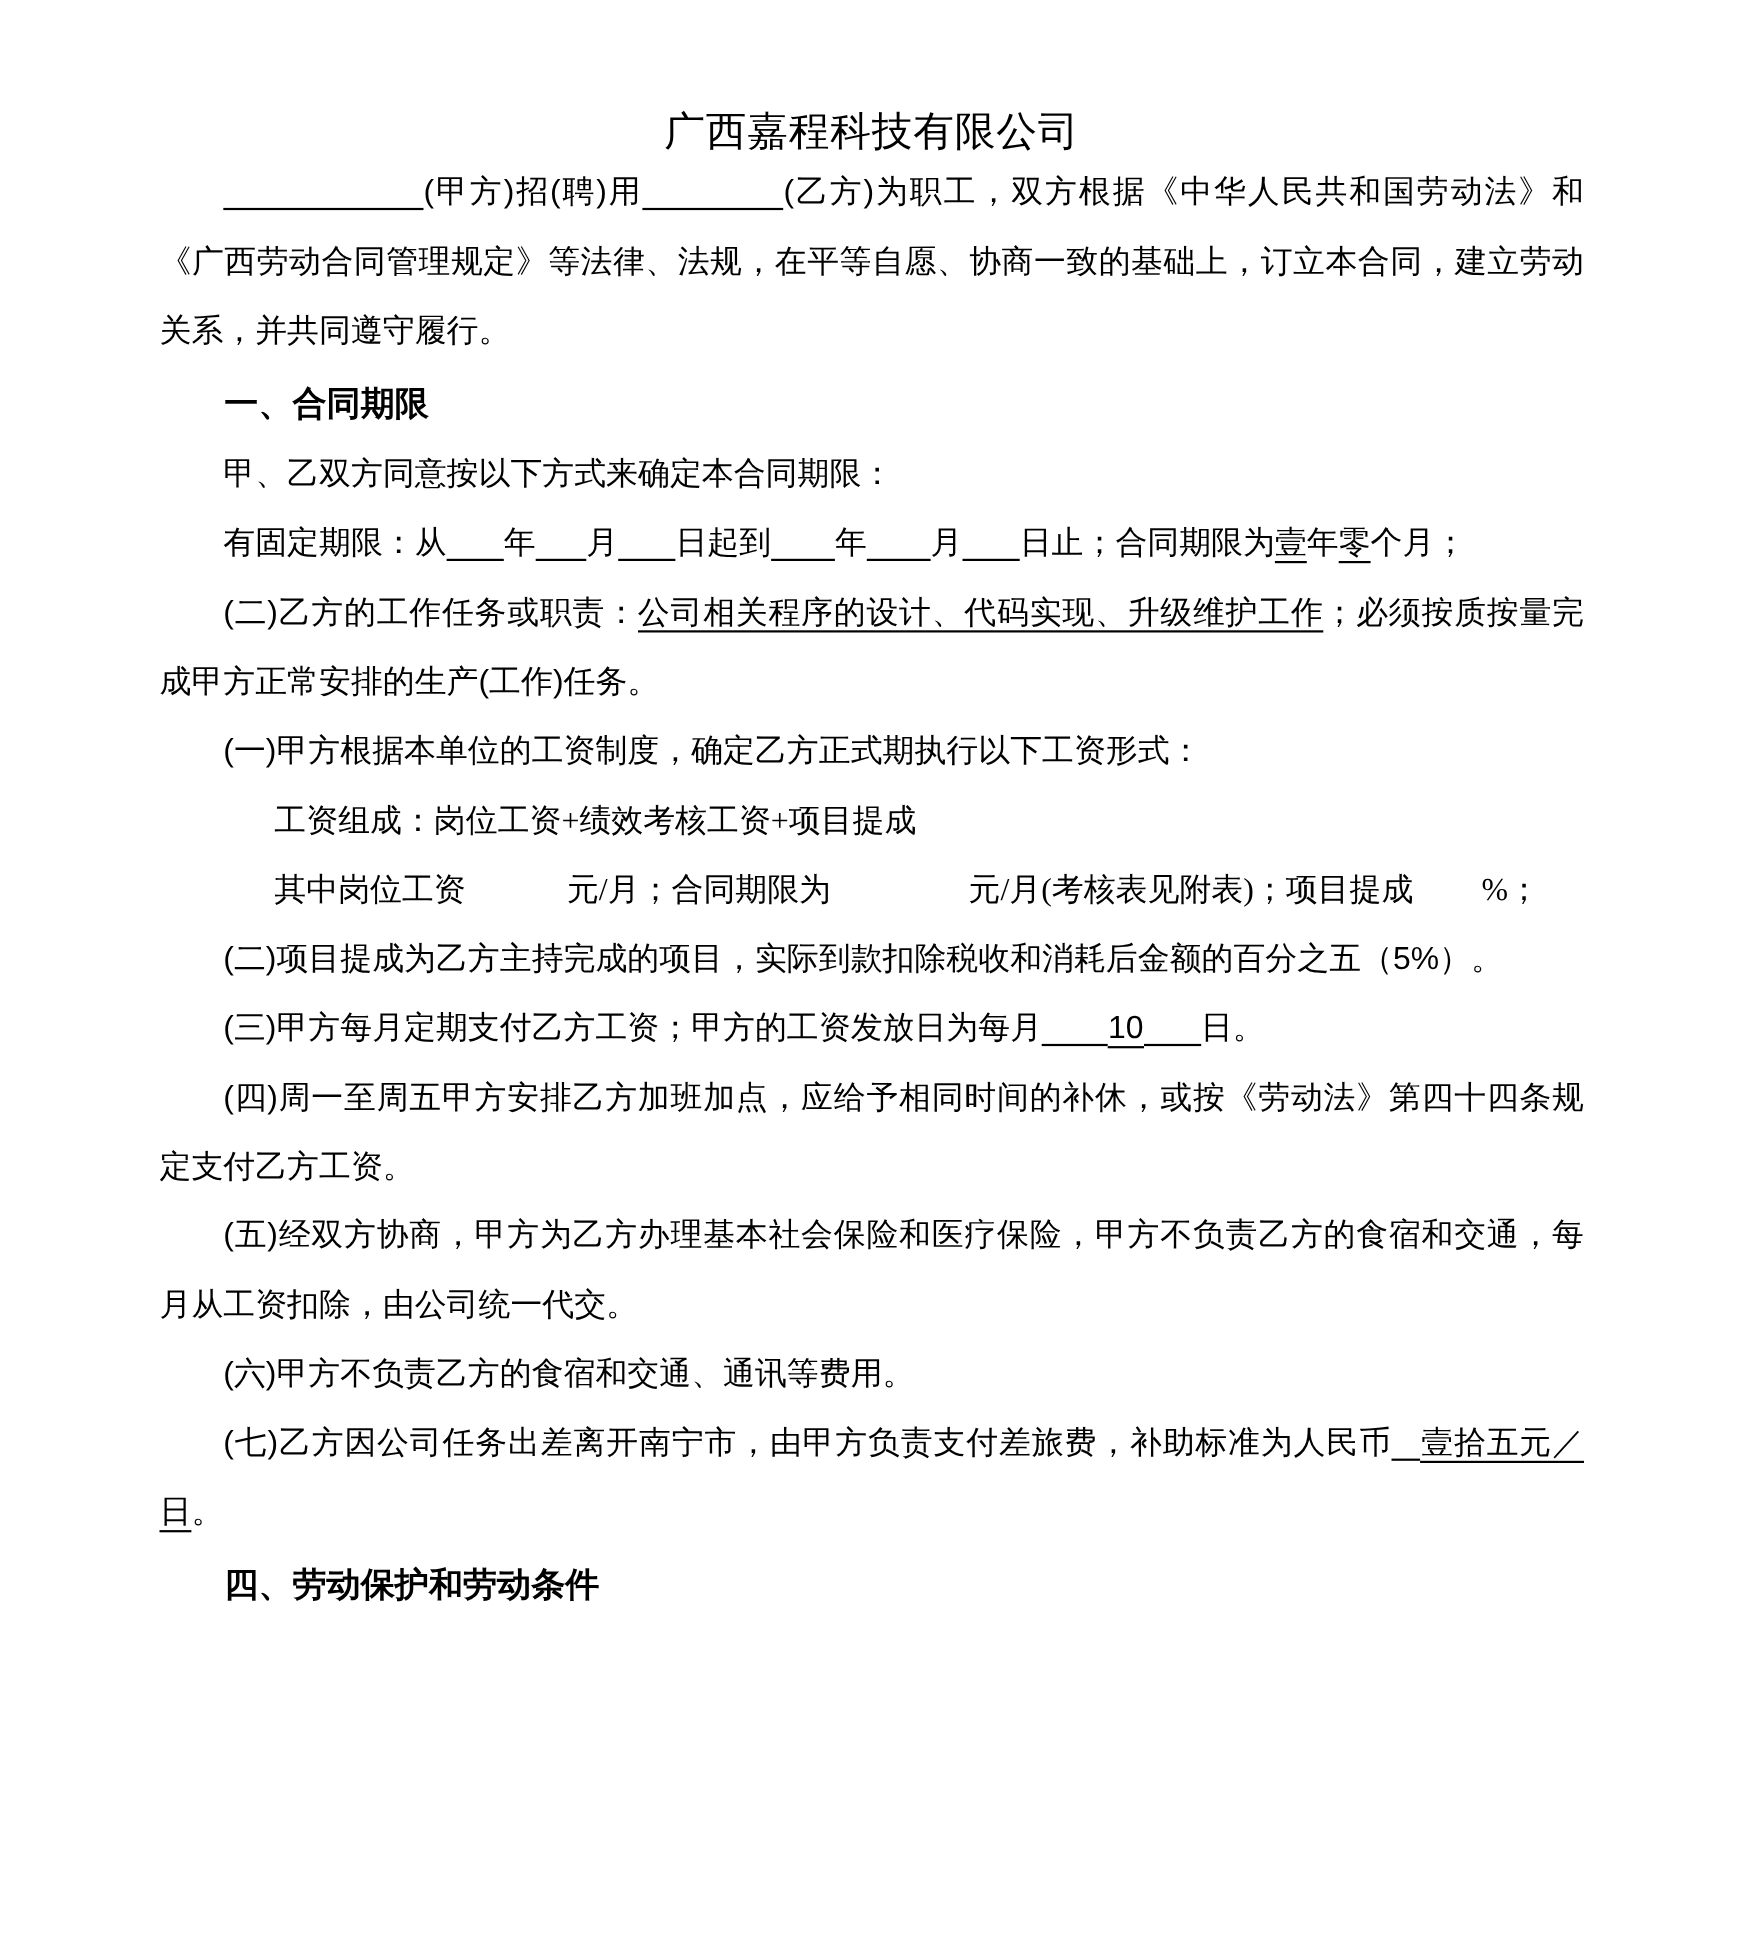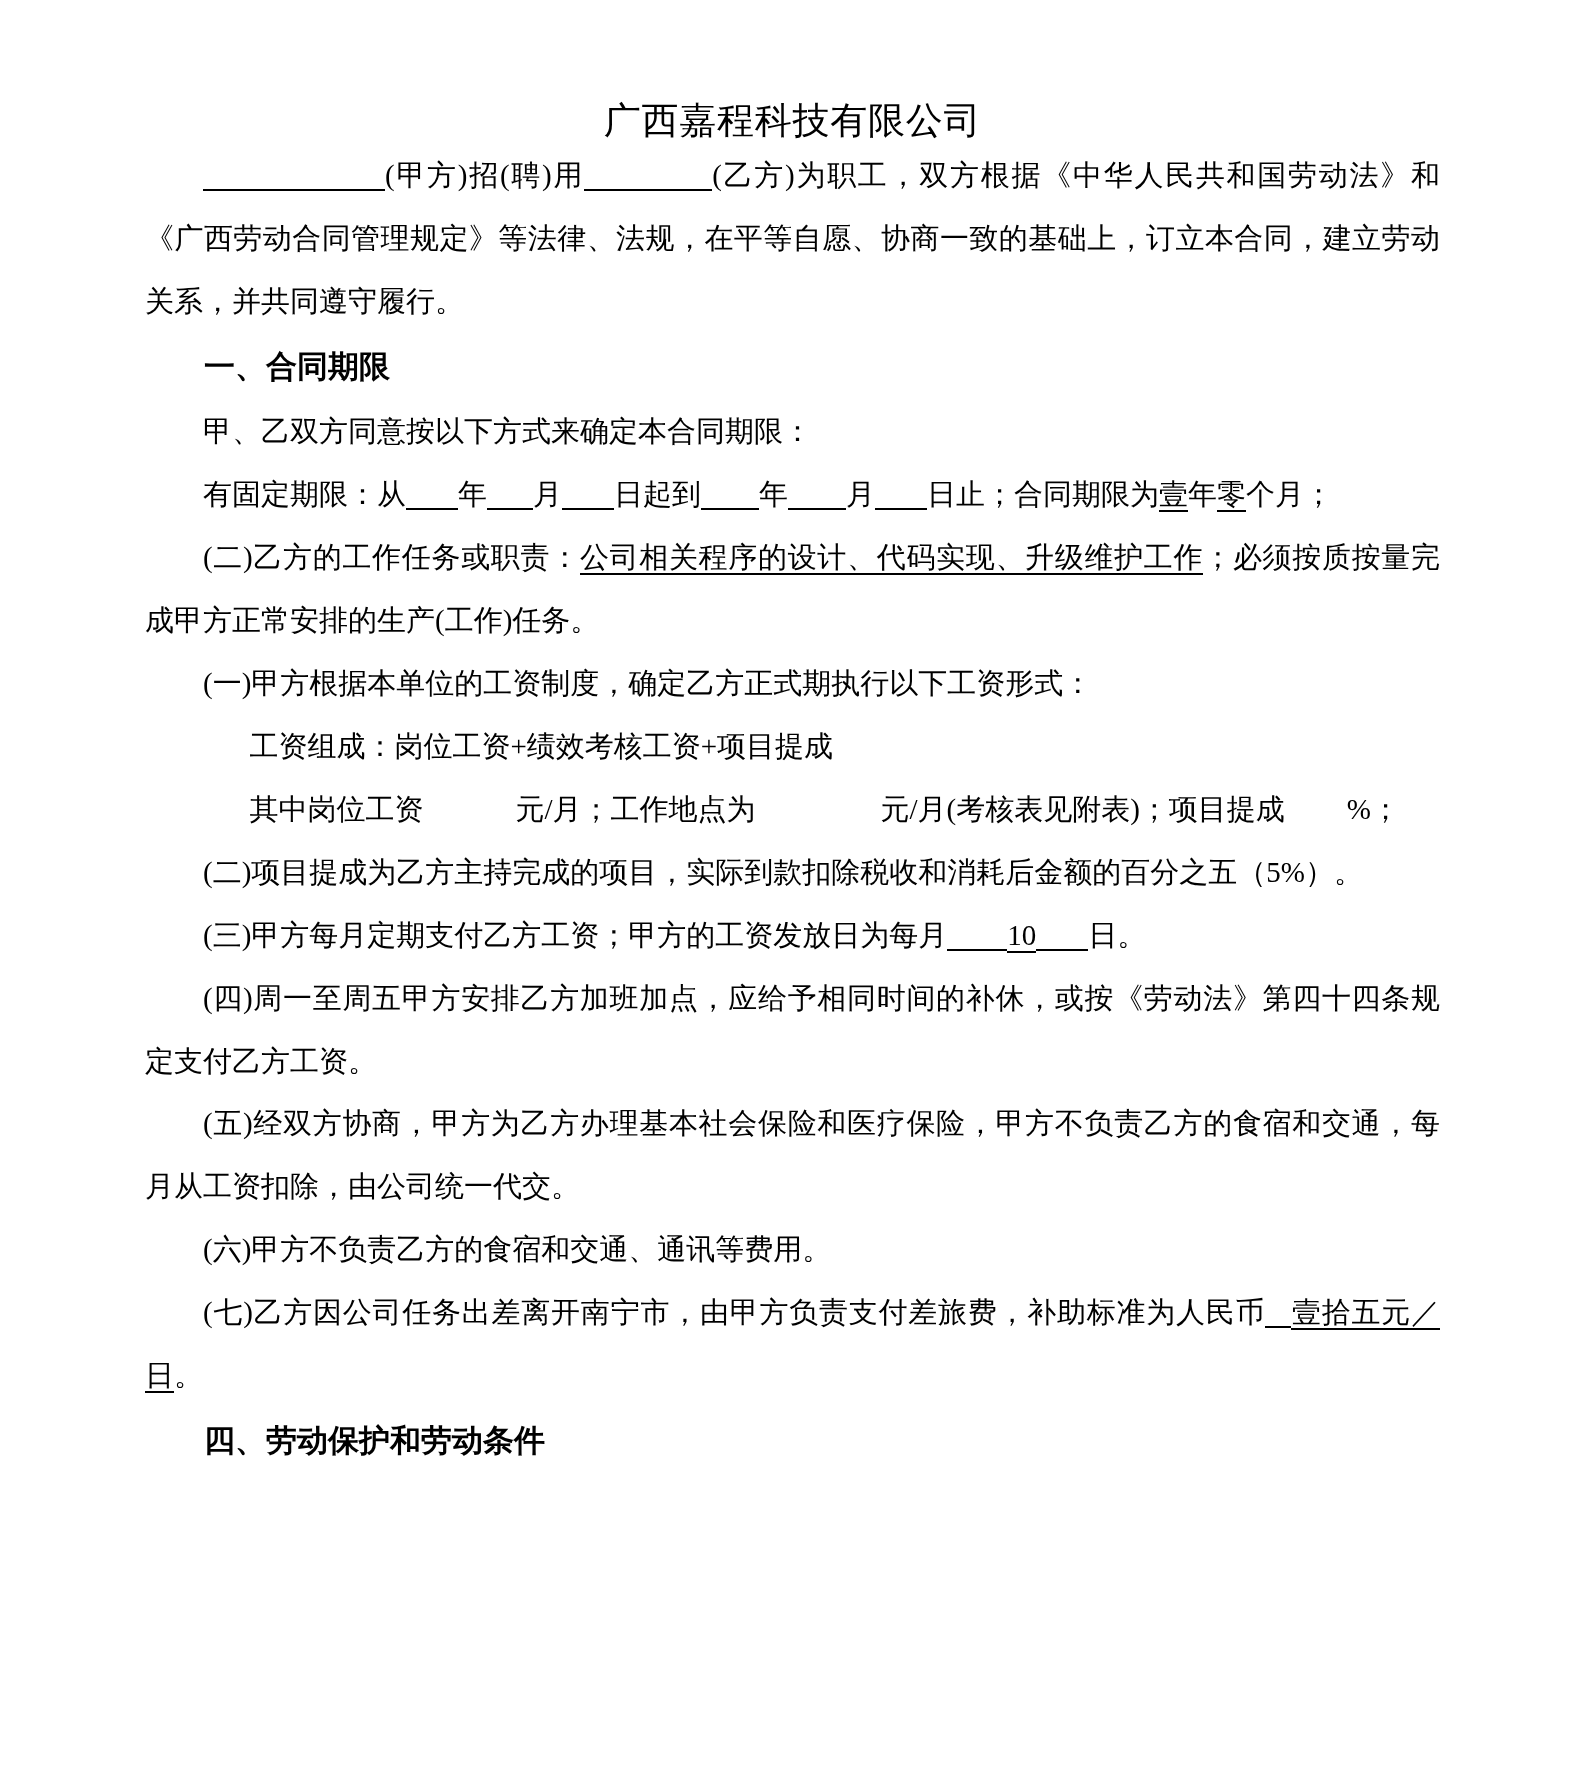--- a/index.html
+++ b/index.html
@@ -33,21 +33,21 @@
     letter-spacing: 0.12em;
   }
   .doc-body {
     font-size: 29px;
     line-height: 2.17;
   }
   .doc-body p { margin: 0; }
   .body {
     text-align: justify;
     text-indent: 2em;
-    font-family: Liberation Serif, serif;
+    font-family: Liberation Sans, sans-serif;
   }
   .body-wide {
     text-align: justify;
     text-indent: 3.6em;
     font-family: Liberation Serif, serif;
   }
   .heading {
     font-weight: bold;
     font-size: 31px;
     text-indent: 1.9em;
@@ -74,21 +74,21 @@
     <div class="company-name">广西嘉程科技有限公司</div>
   </div>
   <div class="doc-body">
       <p class="body"><span class="blank" style="width: 182px;"></span><span class="txt">(甲方)招(聘)用</span><span class="blank" style="width: 128px;"></span><span class="txt">(乙方)为职工，双方根据《中华人民共和国劳动法》和《广西劳动合同管理规定》等法律、法规，在平等自愿、协商一致的基础上，订立本合同，建立劳动关系，并共同遵守履行。</span></p>
       <p class="heading"><span class="txt">一、合同期限</span></p>
       <p class="body"><span class="txt">甲、乙双方同意按以下方式来确定本合同期限：</span></p>
       <p class="body"><span class="txt">有固定期限：从</span><span class="blank" style="width: 52px;"></span><span class="txt">年</span><span class="blank" style="width: 46px;"></span><span class="txt">月</span><span class="blank" style="width: 52px;"></span><span class="txt">日起到</span><span class="blank" style="width: 58px;"></span><span class="txt">年</span><span class="blank" style="width: 58px;"></span><span class="txt">月</span><span class="blank" style="width: 52px;"></span><span class="txt">日止；合同期限为</span><span class="u">壹</span><span class="txt">年</span><span class="u">零</span><span class="txt">个月；</span></p>
       <p class="body"><span class="txt">(二)乙方的工作任务或职责：</span><span class="u">公司相关程序的设计、代码实现、升级维护工作</span><span class="txt">；必须按质按量完成甲方正常安排的生产(工作)任务。</span></p>
       <p class="body"><span class="txt">(一)甲方根据本单位的工资制度，确定乙方正式期执行以下工资形式：</span></p>
       <p class="body-wide"><span class="txt">工资组成：岗位工资+绩效考核工资+项目提成</span></p>
-      <p class="body-wide"><span class="txt">其中岗位工资</span><span class="spacer" style="width: 92px;"></span><span class="txt">元/月；工作地点为</span><span class="spacer" style="width: 125px;"></span><span class="txt">元/月(考核表见附表)；项目提成</span><span class="spacer" style="width: 62px;"></span><span class="txt">%；</span></p>
+      <p class="body-wide"><span class="txt">其中岗位工资</span><span class="spacer" style="width: 92px;"></span><span class="txt">元/月；合同期限为</span><span class="spacer" style="width: 125px;"></span><span class="txt">元/月(考核表见附表)；项目提成</span><span class="spacer" style="width: 62px;"></span><span class="txt">%；</span></p>
       <p class="body"><span class="txt">(二)项目提成为乙方主持完成的项目，实际到款扣除税收和消耗后金额的百分之五（5%）。</span></p>
       <p class="body"><span class="txt">(三)甲方每月定期支付乙方工资；甲方的工资发放日为每月</span><span class="blank" style="width: 60px;"></span><span class="u">10</span><span class="blank" style="width: 52px;"></span><span class="txt">日。</span></p>
       <p class="body"><span class="txt">(四)周一至周五甲方安排乙方加班加点，应给予相同时间的补休，或按《劳动法》第四十四条规定支付乙方工资。</span></p>
       <p class="body"><span class="txt">(五)经双方协商，甲方为乙方办理基本社会保险和医疗保险，甲方不负责乙方的食宿和交通，每月从工资扣除，由公司统一代交。</span></p>
       <p class="body"><span class="txt">(六)甲方不负责乙方的食宿和交通、通讯等费用。</span></p>
       <p class="body"><span class="txt">(七)乙方因公司任务出差离开南宁市，由甲方负责支付差旅费，补助标准为人民币</span><span class="blank" style="width: 26px;"></span><span class="u">壹拾五元／日</span><span class="txt">。</span></p>
       <p class="heading"><span class="txt">四、劳动保护和劳动条件</span></p>
     </div>
 </div>
 

